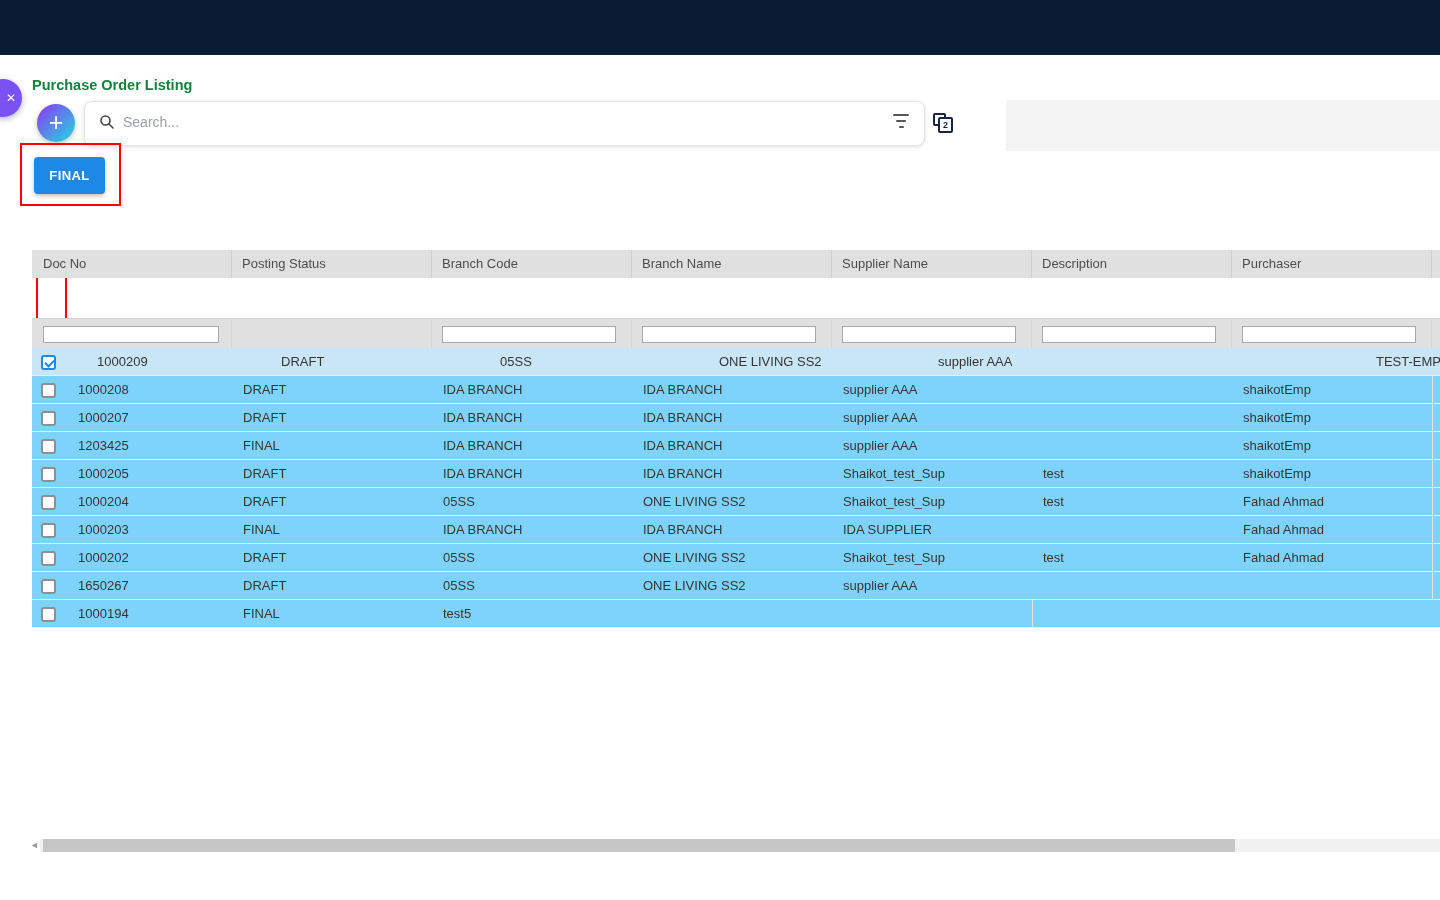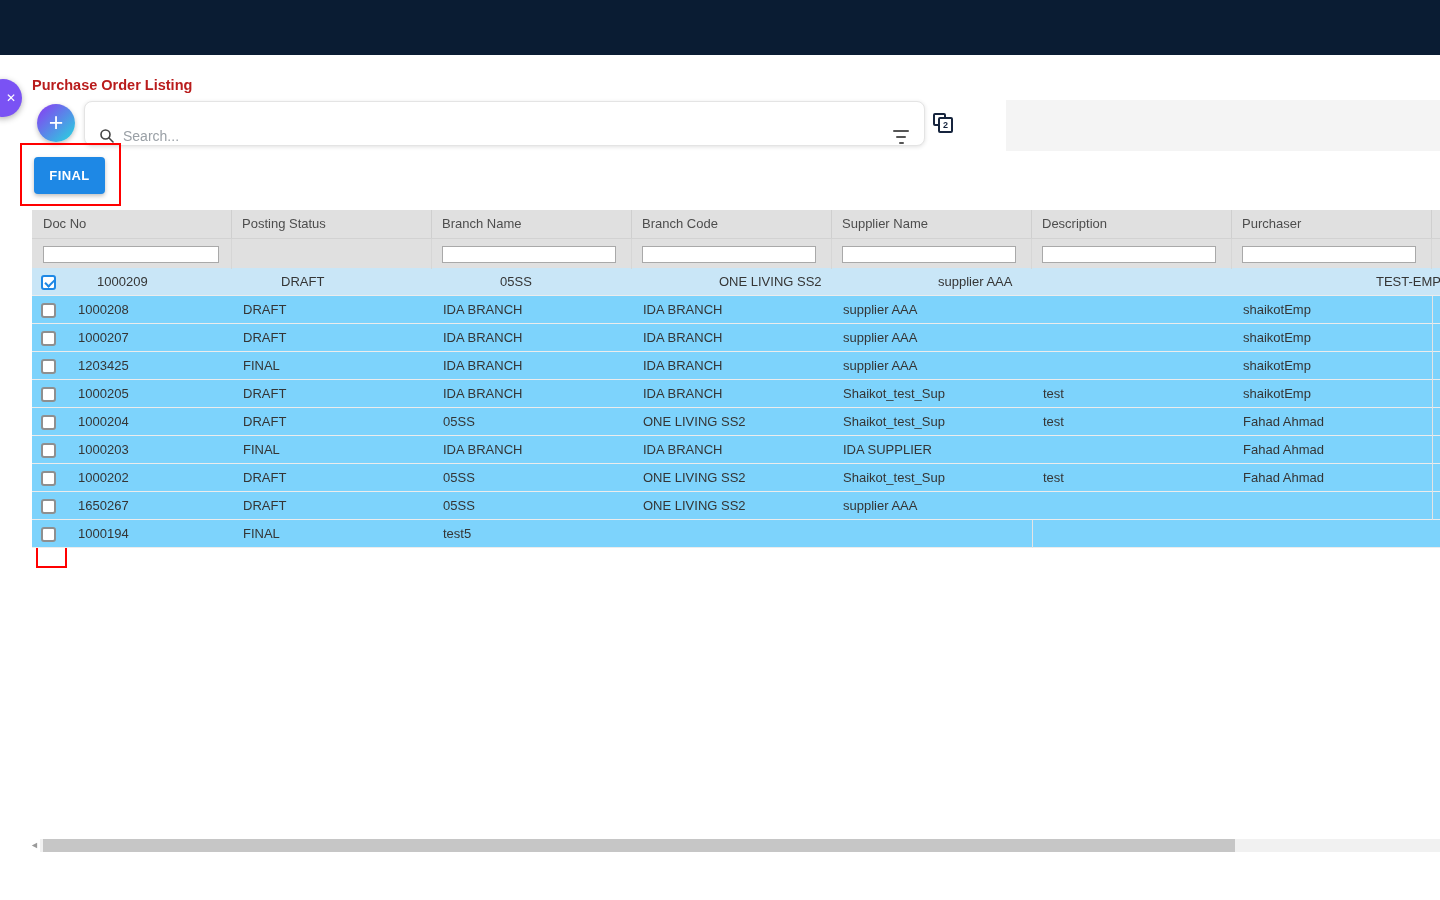--- a/index.html
+++ b/index.html
@@ -9,32 +9,32 @@
     background:#ffffff; position:relative; overflow:hidden; color:#333;
   }
   
   .topbar { position:absolute; left:0; top:0; width:1440px; height:55px; background:#0a1c33; }
 
   
   .floating-btn{ position:absolute; left:-16px; top:79px; width:38px; height:38px; border-radius:50%;
     background:#7a52f4; box-shadow:0 2px 6px rgba(0,0,0,.3); display:flex; align-items:center; justify-content:flex-end; }
   .floating-btn span{ color:#fff; font-size:12px; margin-right:6px; }
 
-  .page-title{ position:absolute; left:32px; top:77px; font-size:14.5px; font-weight:600; color:#b91c1c; }
+  .page-title{ position:absolute; left:32px; top:77px; font-size:14.5px; font-weight:600; color:#15803d; }
 
   .gray-strip{ position:absolute; left:1006px; top:100px; width:434px; height:51px; background:#f4f4f4; }
 
   .add-btn{ position:absolute; left:37px; top:104px; width:38px; height:38px; border-radius:50%;
     background:linear-gradient(135deg,#7d4ff0 15%, #2ec9e0 90%); display:flex; align-items:center; justify-content:center;
     box-shadow:0 2px 5px rgba(0,0,0,.25); cursor:pointer; }
   .add-btn .plus{ color:#fff; font-size:25px; font-weight:400; line-height:1; margin-top:-2px; }
 
   .search-box{ position:absolute; left:84px; top:101px; width:841px; height:45px; background:#fff;
     border:1px solid #e4e4e4; border-radius:8px; box-shadow:0 1px 4px rgba(0,0,0,.12);
-    display:flex; align-items:flex-end; padding:1px 14px; }
+    display:flex; align-items:flex-start; padding:12px 14px; }
   .search-box svg{ flex:0 0 auto; }
   .search-box input{ flex:1 1 auto; border:none; outline:none; font-size:14px; color:#333; margin-left:8px;
     font-family:"Liberation Sans", sans-serif; background:transparent; }
   .search-box input::placeholder{ color:#9aa0a6; }
   .filter-icon{ width:18px; height:14px; display:flex; flex-direction:column; justify-content:space-between; cursor:pointer; }
   .filter-icon i{ display:block; height:2px; background:#555; border-radius:1px; }
   .filter-icon i:nth-child(1){ width:16px; margin:0 auto; }
   .filter-icon i:nth-child(2){ width:10px; margin:0 auto; }
   .filter-icon i:nth-child(3){ width:5px; margin:0 auto; }
 
@@ -46,21 +46,21 @@
   .final-btn{ position:absolute; left:34px; top:157px; width:71px; height:37px; background:#1e88e5; color:#fff;
     border:none; border-radius:4px; font-family:"Liberation Sans", sans-serif; font-size:13px; font-weight:bold;
     letter-spacing:.4px; cursor:pointer; box-shadow:0 2px 4px rgba(0,0,0,.25); }
 
   .annot{ position:absolute; border:2px solid #ff0000; pointer-events:none; }
   .annot-final{ left:20px; top:143px; width:101px; height:63px; }
   .annot-checkboxes{ left:36px; top:266px; width:31px; height:302px; }
 
   
   .table{ position:absolute; left:32px; top:210px; width:1408px; }
-  .grid{ display:grid; grid-template-columns:35px 165px 200px 200px 200px 200px 200px 200px 1fr; align-items:center; }
+  .grid{ display:grid; grid-template-columns:35px 165px 200px 200px 200px 200px 200px 200px 1fr; align-items:center;margin-top:40px; }
   .thead{ height:28px; background:#e0e0e0; }
   .hcell{ font-size:13px; color:#4d4d4d; padding-left:10px; height:28px; line-height:28px;
     border-right:1px solid #cfcfcf; white-space:nowrap; overflow:hidden; }
   .hcell.span2{ grid-column:1 / 3; padding-left:11px; }
   .hcell.filler{ border-right:none; }
 
   .tfilter{ height:30px; background:#e0e0e0; border-top:1px solid #d2d2d2; }
   .fcell{ height:30px; display:flex; align-items:center; border-right:1px solid #d6d6d6; }
   .fcell.span2{ grid-column:1 / 3; }
   .fcell input{ width:174px; height:17px; margin-left:10px; border:1px solid #a9a9a9; background:#fff;
@@ -121,22 +121,22 @@
 
 <button class="final-btn">FINAL</button>
 
 <div class="annot annot-final"></div>
 <div class="annot annot-checkboxes"></div>
 
 <div class="table">
   <div class="thead grid">
     <div class="hcell span2">Doc No</div>
     <div class="hcell">Posting Status</div>
+    <div class="hcell">Branch Code</div>
     <div class="hcell">Branch Name</div>
-    <div class="hcell">Branch Code</div>
     <div class="hcell">Supplier Name</div>
     <div class="hcell">Description</div>
     <div class="hcell">Purchaser</div>
     <div class="hcell filler"></div>
   </div>
   <div class="tfilter grid">
     <div class="fcell span2">
       <input value="" style="">
     </div>
     <div class="fcell"></div>

